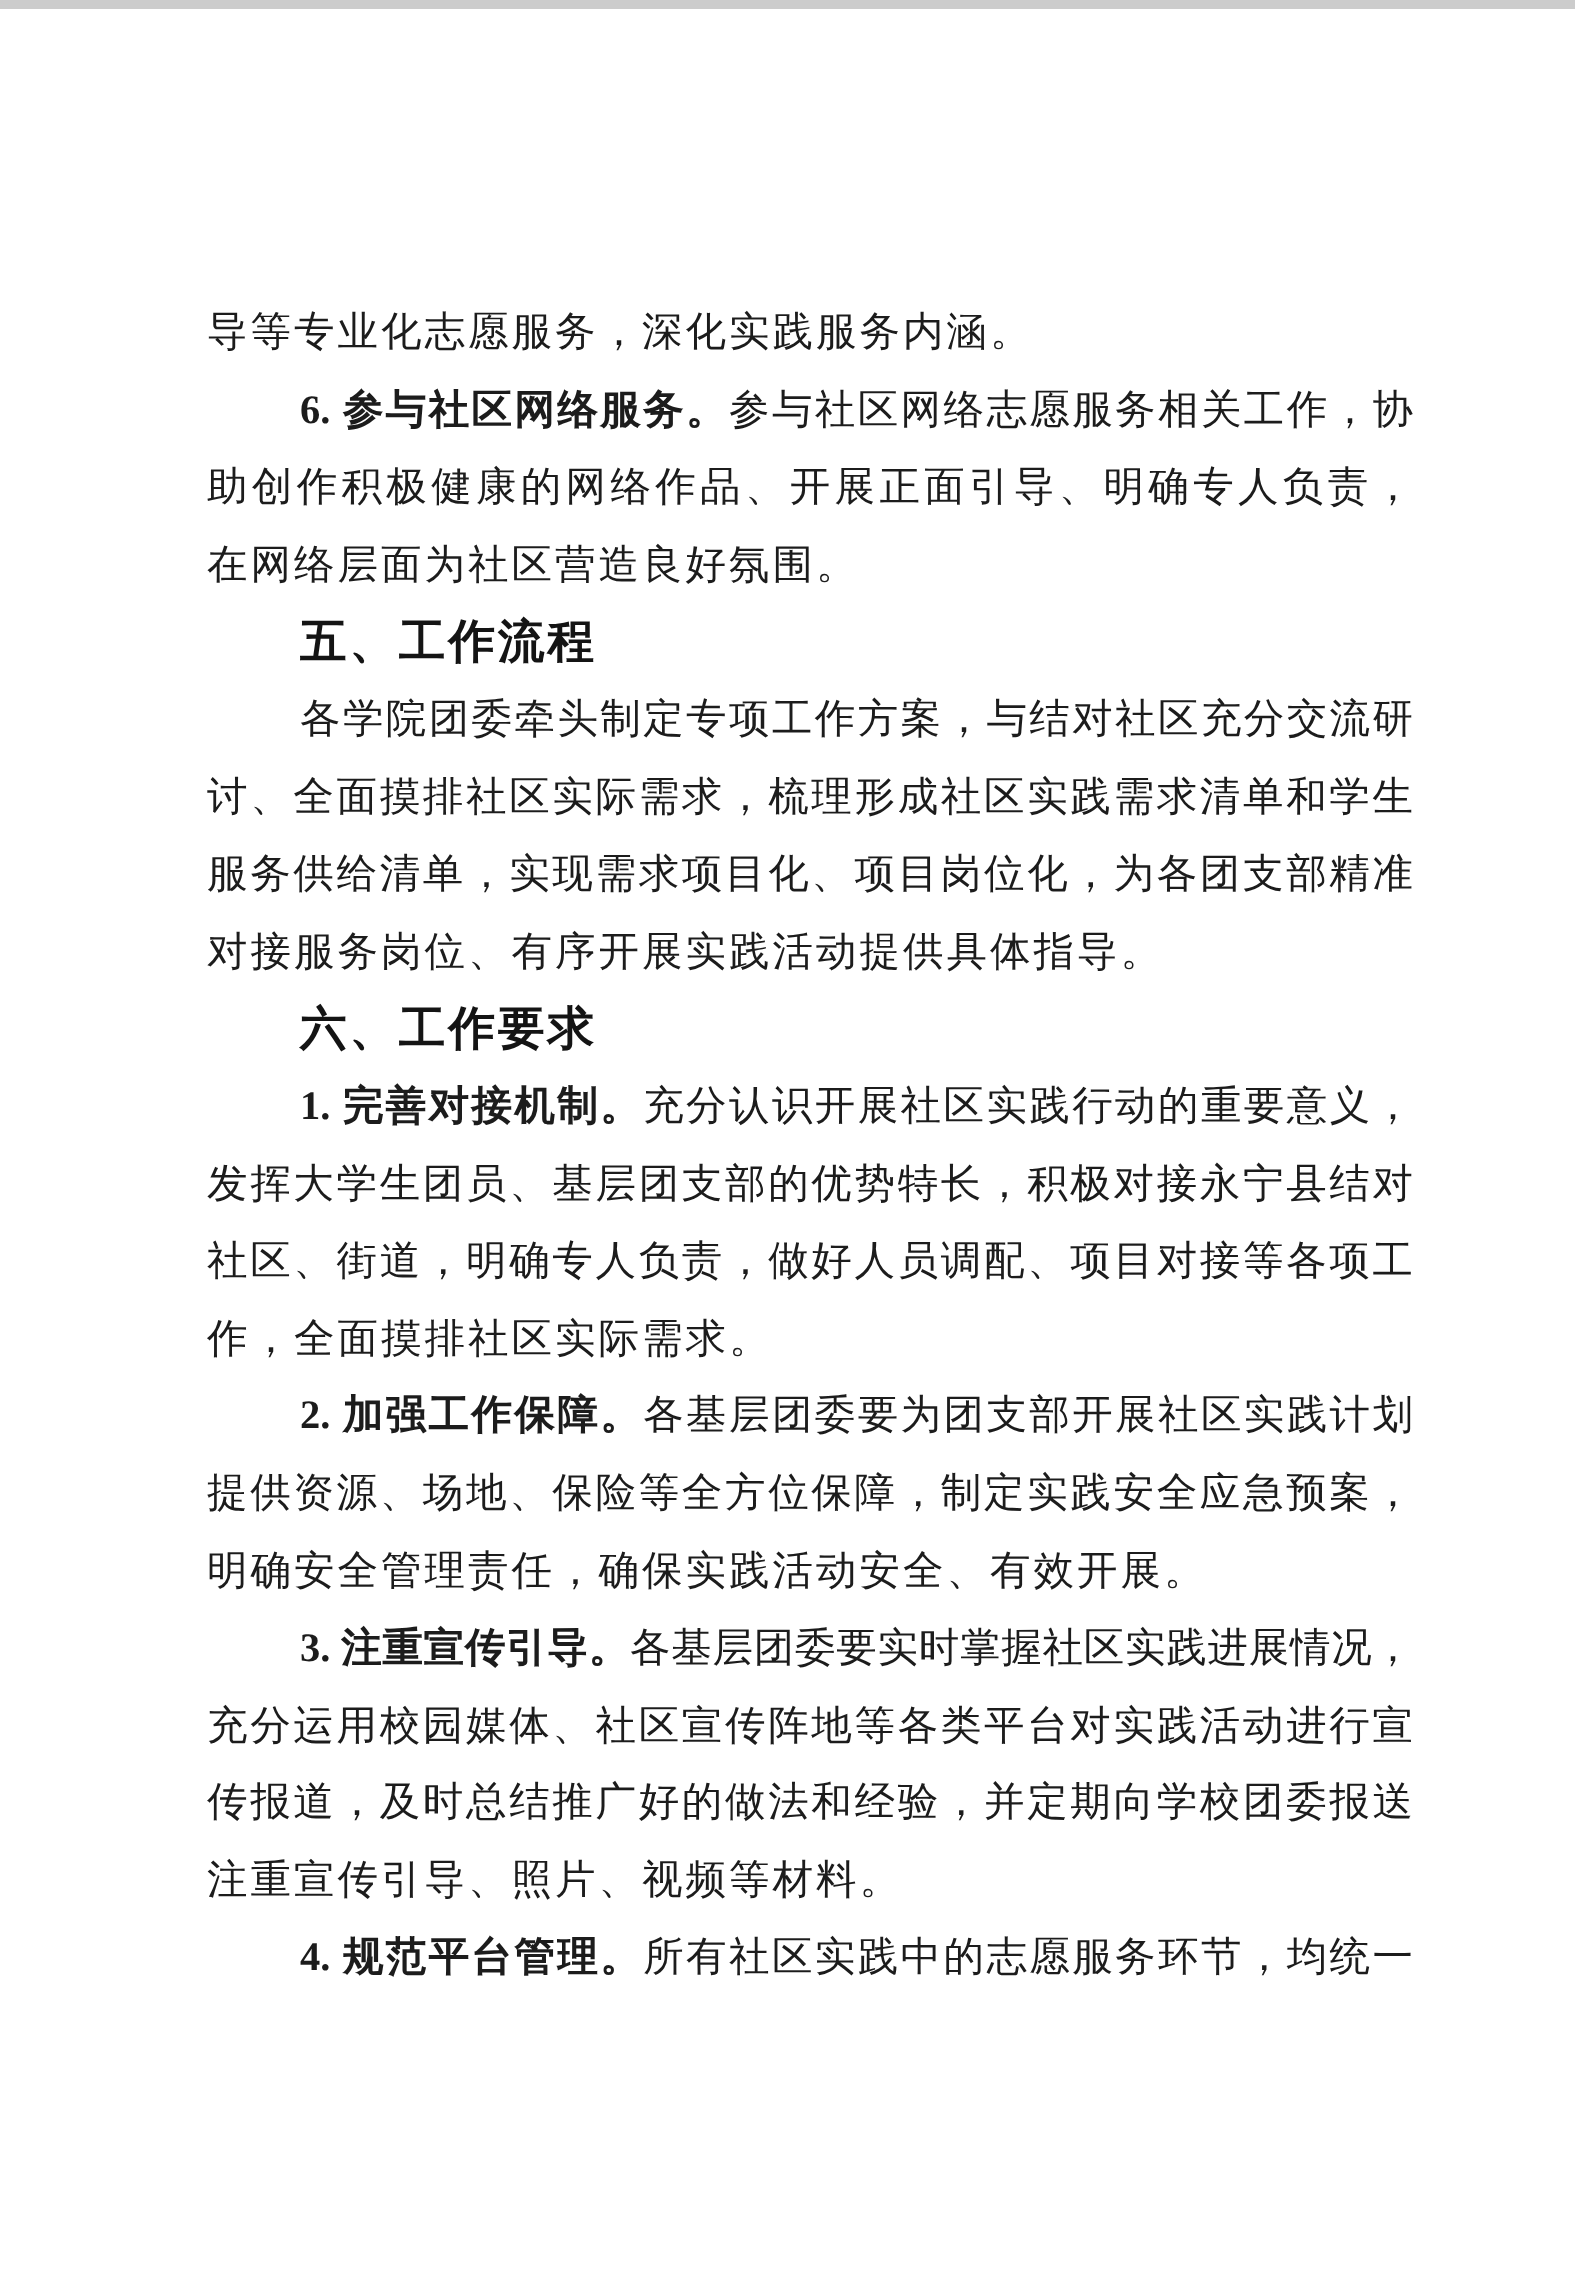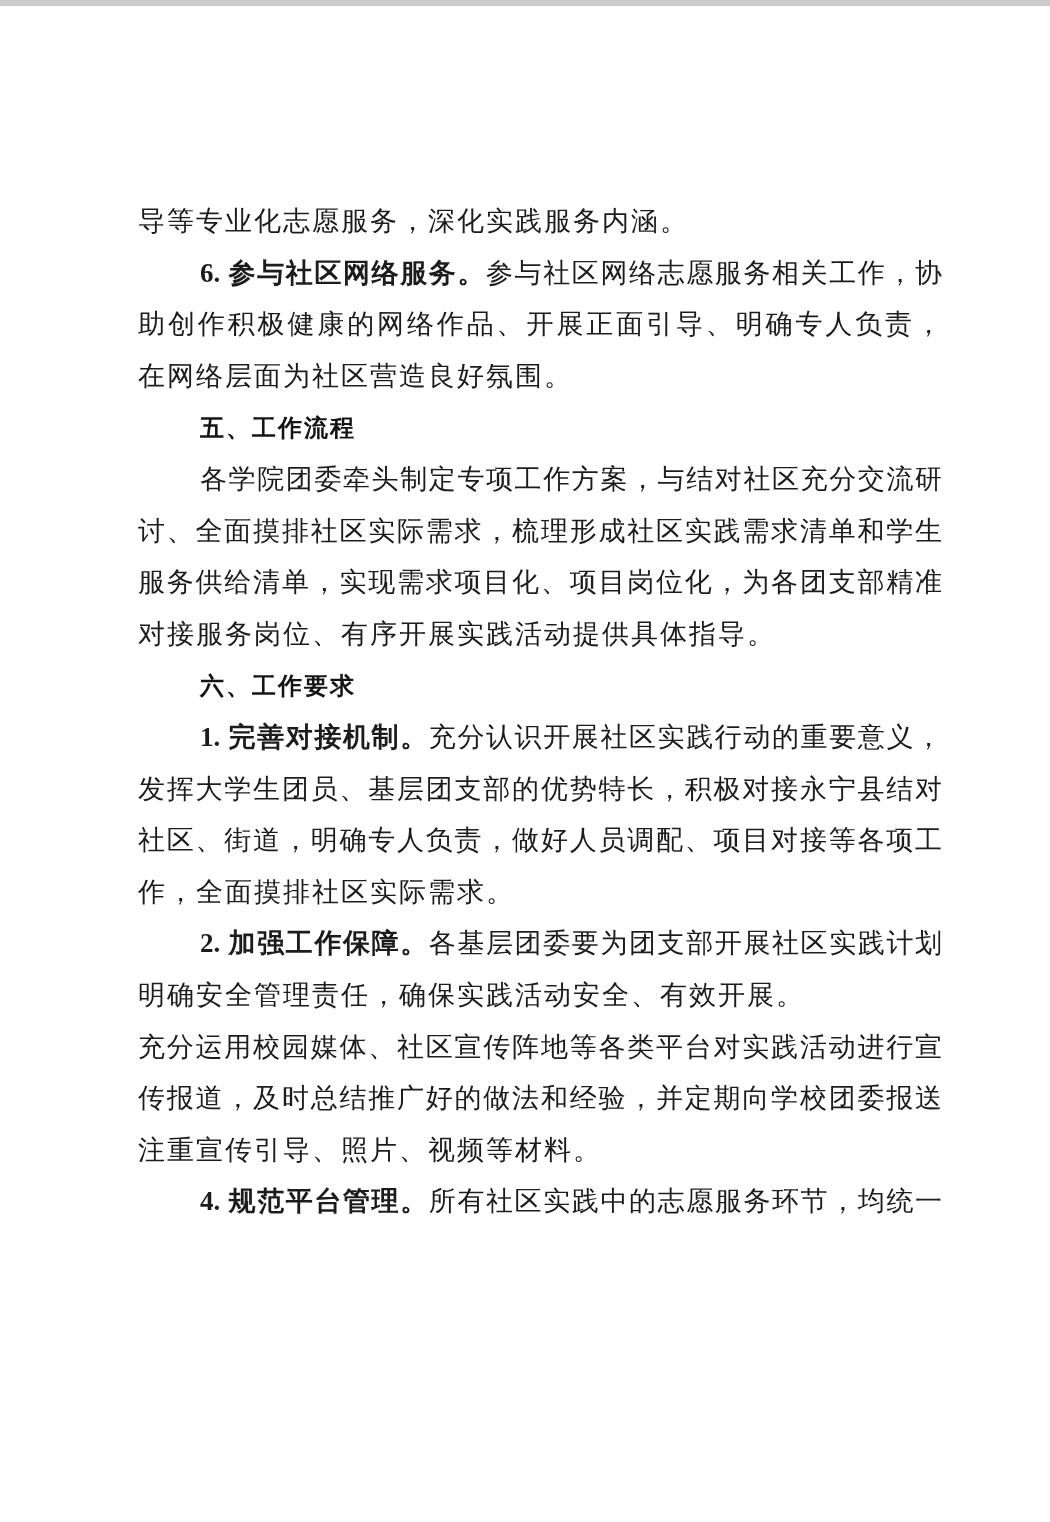--- a/index.html
+++ b/index.html
@@ -45,21 +45,21 @@
     letter-spacing: 0;
     text-align: justify;
     text-align-last: justify;
   }
   .b {
     font-weight: 700;
   }
   .heading .h {
     font-family: "Liberation Sans", "DejaVu Sans", sans-serif;
     font-weight: 700;
-    font-size: 24px;
+    font-size: 31px;
     letter-spacing: 2px;
     color: #141414;
   }
 </style>
 </head>
 <body>
 
 <div class="page">
   <div class="top-strip"></div>
 
@@ -88,23 +88,25 @@
     <div class="line indent fill"><span class="b">1. 完善对接机制。</span><span class="t">充分认识开展社区实践行动的重要意义，</span></div>
 
     <div class="line fill"><span class="b"></span><span class="t">发挥大学生团员、基层团支部的优势特长，积极对接永宁县结对</span></div>
 
     <div class="line fill"><span class="b"></span><span class="t">社区、街道，明确专人负责，做好人员调配、项目对接等各项工</span></div>
 
     <div class="line"><span class="b"></span><span class="t">作，全面摸排社区实际需求。</span></div>
 
     <div class="line indent fill"><span class="b">2. 加强工作保障。</span><span class="t">各基层团委要为团支部开展社区实践计划</span></div>
 
+    <div class="line fill"><span class="b"></span><span class="t">提供资源、场地、保险等全方位保障，制定实践安全应急预案，</span></div>
 
     <div class="line"><span class="b"></span><span class="t">明确安全管理责任，确保实践活动安全、有效开展。</span></div>
 
+    <div class="line indent fill"><span class="b">3. 注重宣传引导。</span><span class="t">各基层团委要实时掌握社区实践进展情况，</span></div>
 
     <div class="line fill"><span class="b"></span><span class="t">充分运用校园媒体、社区宣传阵地等各类平台对实践活动进行宣</span></div>
 
     <div class="line fill"><span class="b"></span><span class="t">传报道，及时总结推广好的做法和经验，并定期向学校团委报送</span></div>
 
     <div class="line"><span class="b"></span><span class="t">注重宣传引导、照片、视频等材料。</span></div>
 
     <div class="line indent fill"><span class="b">4. 规范平台管理。</span><span class="t">所有社区实践中的志愿服务环节，均统一</span></div>
 
   </div>

